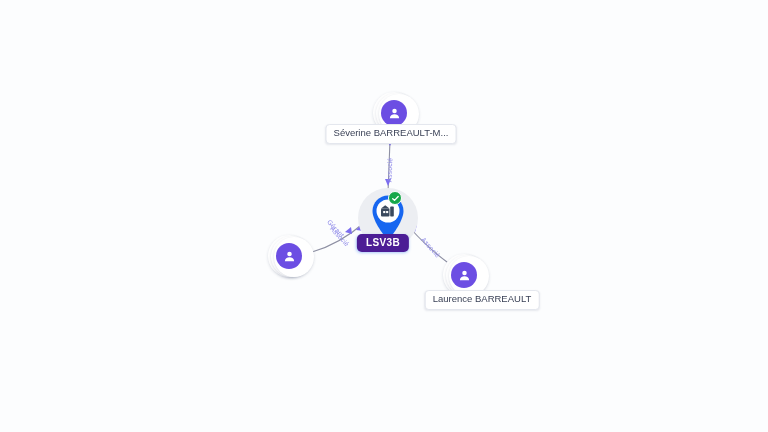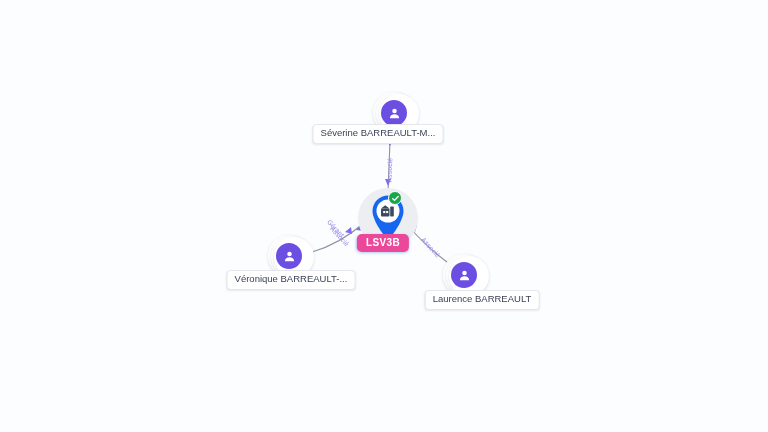--- a/index.html
+++ b/index.html
@@ -140,21 +140,21 @@
     line-height: 1.15;
     color: #3b4257;
     white-space: nowrap;
     box-shadow: 0 1px 2px rgba(40, 50, 90, 0.10);
     font-family: "Liberation Sans", sans-serif;
   }
 
   .company-label {
     position: absolute;
     transform: translate(-50%, 0);
-    background: #ec4899;
+    background: #4c1d95;
     border-radius: 5px;
     padding: 3px 9px 4px 9px;
     font-size: 10px;
     font-weight: bold;
     color: #ffffff;
     white-space: nowrap;
     letter-spacing: 0.4px;
     box-shadow: 0 1px 3px rgba(23, 102, 240, 0.35);
     font-family: "Liberation Sans", sans-serif;
   }
@@ -188,36 +188,35 @@
       <div class="card c2"></div>
       <div class="card c3"></div>
       <div class="person-avatar">
         <svg width="15" height="15" viewBox="0 0 24 24">
           <circle cx="12" cy="8" r="3.6" fill="#ffffff"></circle>
           <path d="M4.6 19.5c0-4.1 3.4-6.4 7.4-6.4s7.4 2.3 7.4 6.4z" fill="#ffffff"></path>
         </svg>
       </div>
     </div>
   </div>
-  <div class="node-label" style="left:378px; top:124px;">Séverine BARREAULT-M...</div>
+  <div class="node-label" style="left:391px; top:124px;">Séverine BARREAULT-M...</div>
 
   <div class="node" style="left:291px; top:256px;">
     <div class="person-stack">
       <div class="card c1"></div>
       <div class="card c2"></div>
       <div class="card c3"></div>
       <div class="person-avatar">
         <svg width="15" height="15" viewBox="0 0 24 24">
           <circle cx="12" cy="8" r="3.6" fill="#ffffff"></circle>
           <path d="M4.6 19.5c0-4.1 3.4-6.4 7.4-6.4s7.4 2.3 7.4 6.4z" fill="#ffffff"></path>
         </svg>
       </div>
     </div>
   </div>
-  <div class="node-label" style="left:291px; top:270px;">Véronique BARREAULT-...</div>
 
   <div class="node" style="left:466px; top:275px;">
     <div class="person-stack">
       <div class="card c1"></div>
       <div class="card c2"></div>
       <div class="card c3"></div>
       <div class="person-avatar">
         <svg width="15" height="15" viewBox="0 0 24 24">
           <circle cx="12" cy="8" r="3.6" fill="#ffffff"></circle>
           <path d="M4.6 19.5c0-4.1 3.4-6.4 7.4-6.4s7.4 2.3 7.4 6.4z" fill="#ffffff"></path>

